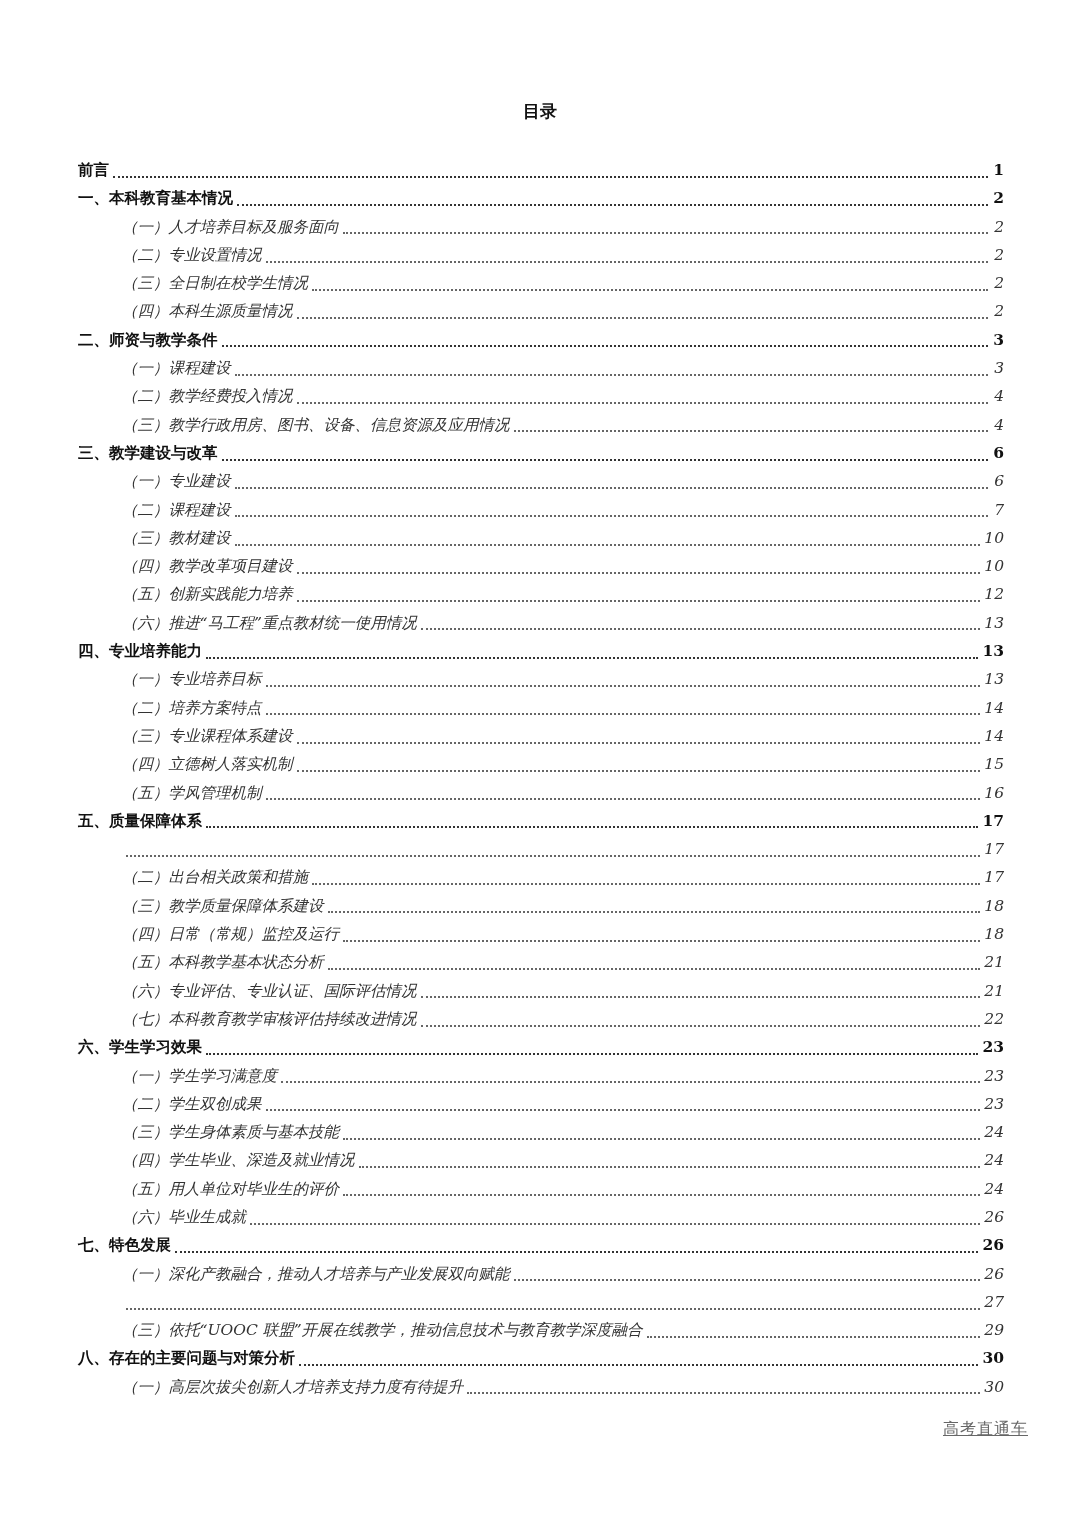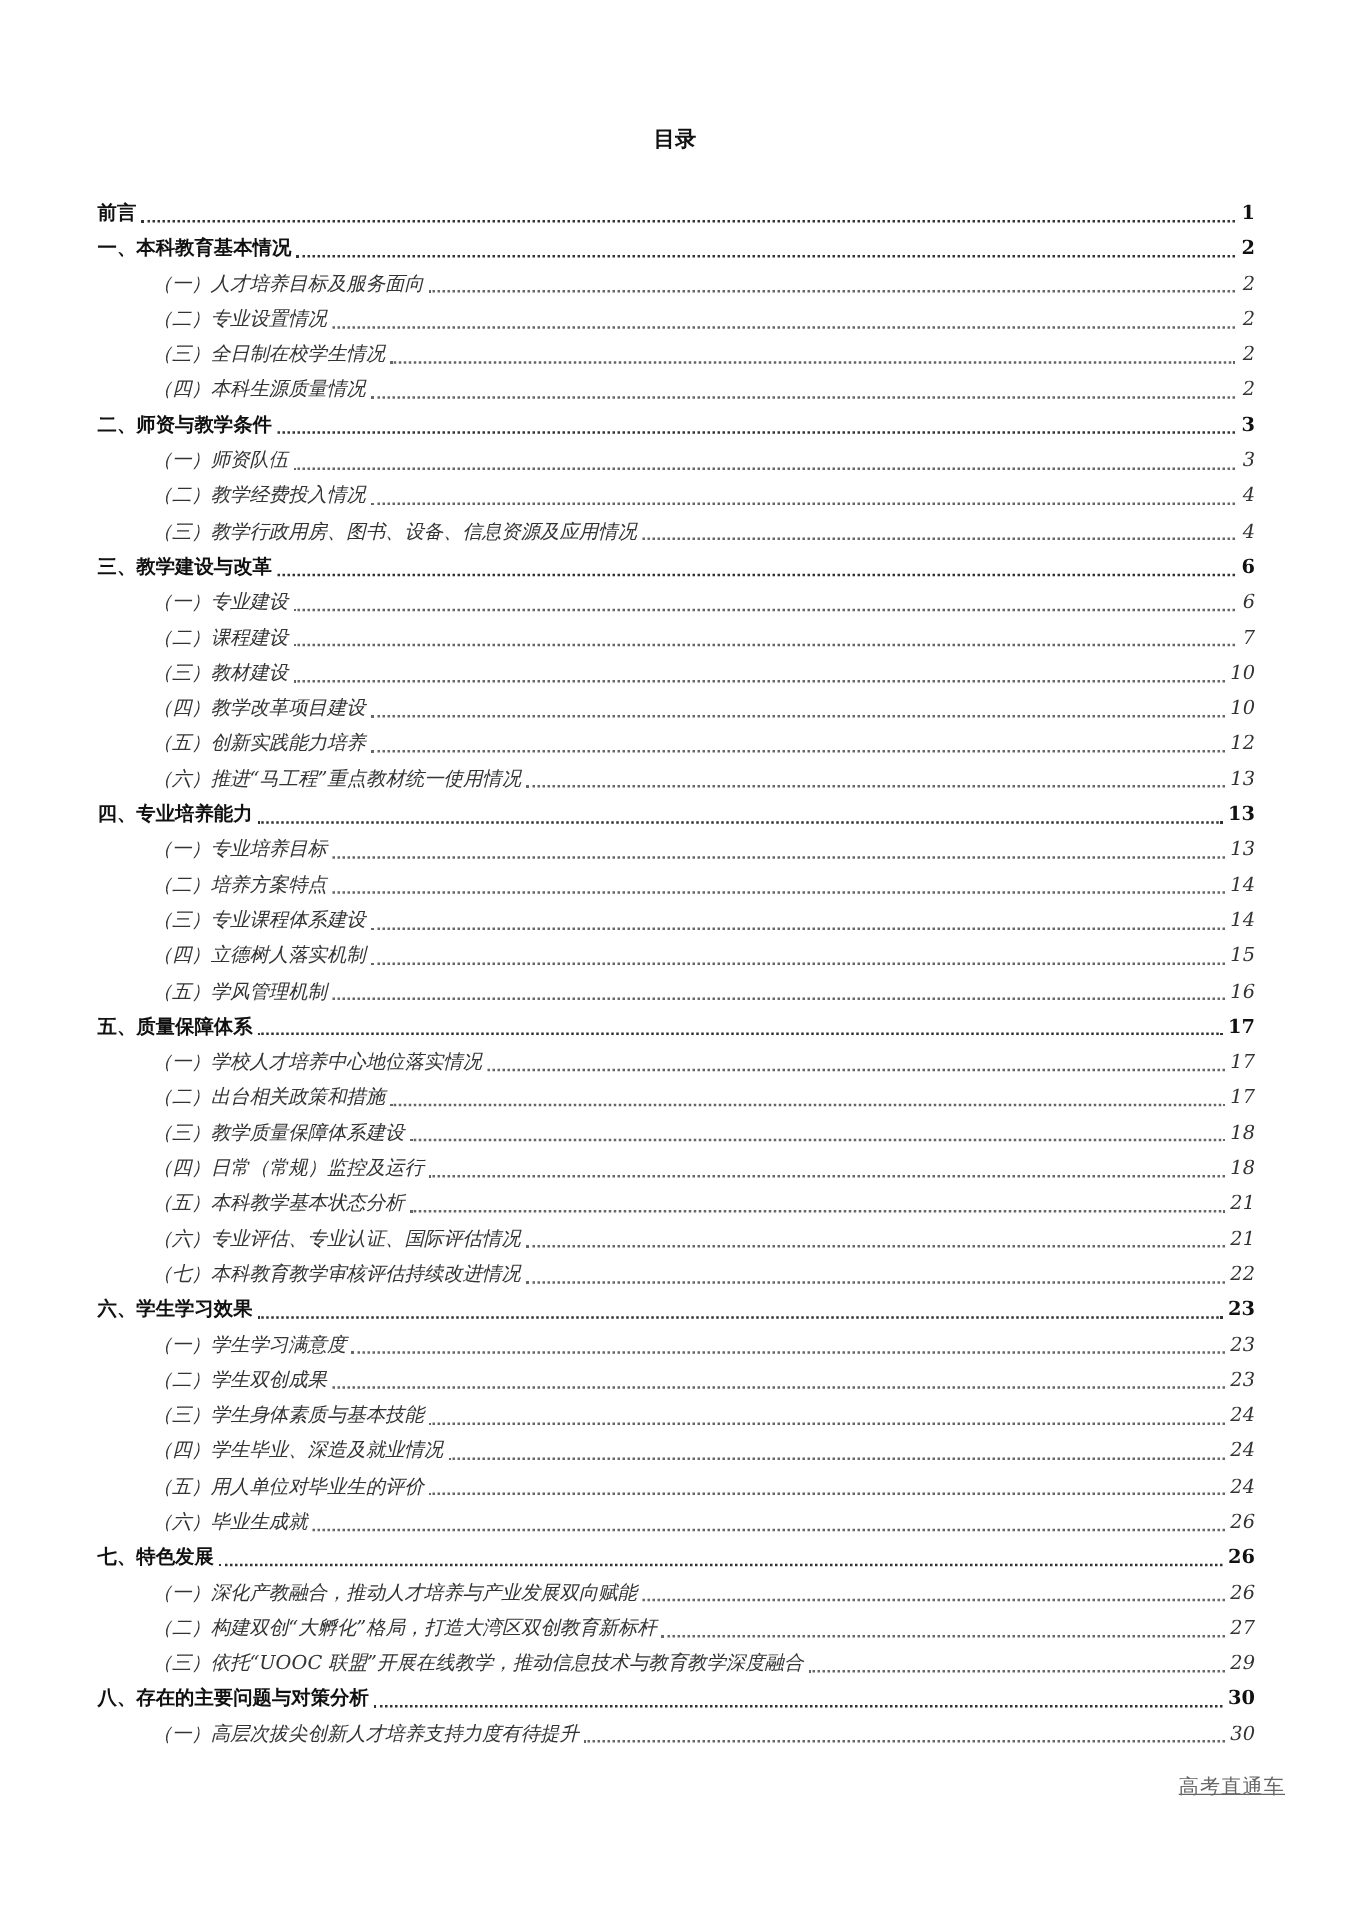--- a/index.html
+++ b/index.html
@@ -67,21 +67,21 @@
       <span class="lbl">（四）本科生源质量情况</span>
       <span class="dots"></span>
       <span class="pg">2</span>
     </div>
     <div class="row l1">
       <span class="lbl">二、师资与教学条件</span>
       <span class="dots"></span>
       <span class="pg">3</span>
     </div>
     <div class="row l2">
-      <span class="lbl">（一）师资队伍</span>
+      <span class="lbl">（一）课程建设</span>
       <span class="dots"></span>
       <span class="pg">3</span>
     </div>
     <div class="row l2">
       <span class="lbl">（二）教学经费投入情况</span>
       <span class="dots"></span>
       <span class="pg">4</span>
     </div>
     <div class="row l2">
       <span class="lbl">（三）教学行政用房、图书、设备、信息资源及应用情况</span>
@@ -152,21 +152,20 @@
       <span class="lbl">（五）学风管理机制</span>
       <span class="dots"></span>
       <span class="pg">16</span>
     </div>
     <div class="row l1">
       <span class="lbl">五、质量保障体系</span>
       <span class="dots"></span>
       <span class="pg">17</span>
     </div>
     <div class="row l2">
-      <span class="lbl">（一）学校人才培养中心地位落实情况</span>
       <span class="dots"></span>
       <span class="pg">17</span>
     </div>
     <div class="row l2">
       <span class="lbl">（二）出台相关政策和措施</span>
       <span class="dots"></span>
       <span class="pg">17</span>
     </div>
     <div class="row l2">
       <span class="lbl">（三）教学质量保障体系建设</span>
@@ -232,21 +231,20 @@
       <span class="lbl">七、特色发展</span>
       <span class="dots"></span>
       <span class="pg">26</span>
     </div>
     <div class="row l2">
       <span class="lbl">（一）深化产教融合，推动人才培养与产业发展双向赋能</span>
       <span class="dots"></span>
       <span class="pg">26</span>
     </div>
     <div class="row l2">
-      <span class="lbl">（二）构建双创“大孵化”格局，打造大湾区双创教育新标杆</span>
       <span class="dots"></span>
       <span class="pg">27</span>
     </div>
     <div class="row l2">
       <span class="lbl">（三）依托“UOOC 联盟”开展在线教学，推动信息技术与教育教学深度融合</span>
       <span class="dots"></span>
       <span class="pg">29</span>
     </div>
     <div class="row l1">
       <span class="lbl">八、存在的主要问题与对策分析</span>

